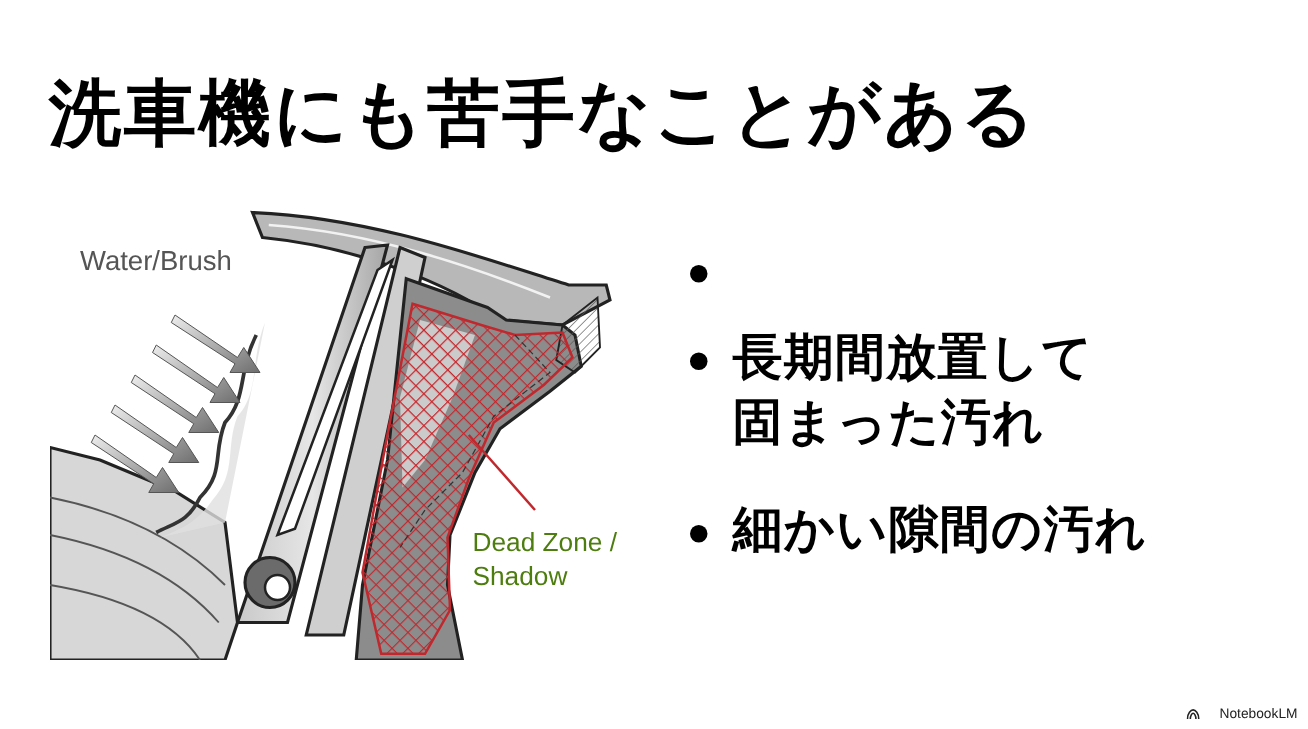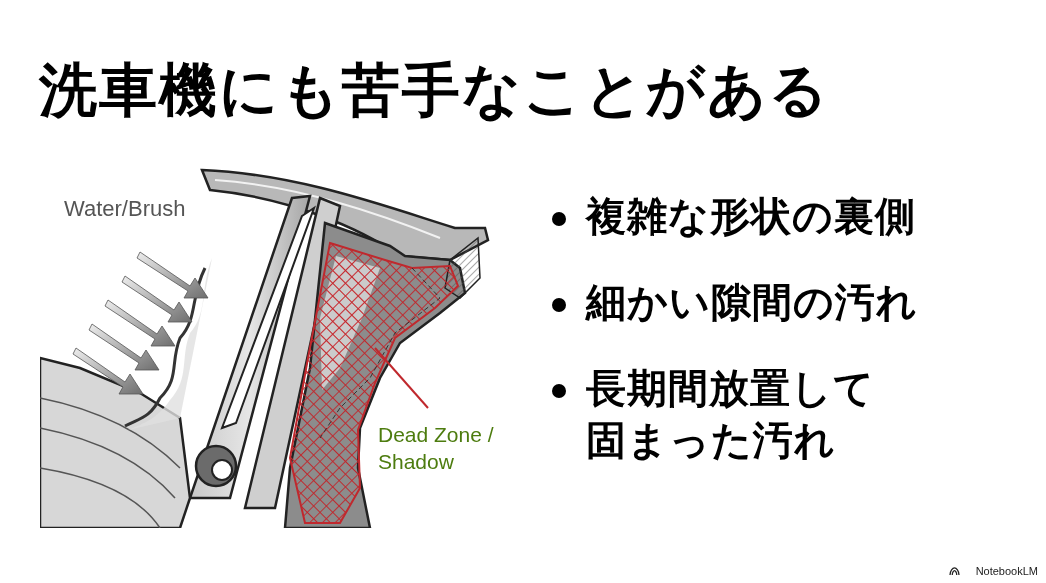--- a/index.html
+++ b/index.html
@@ -108,30 +108,29 @@
   </svg>
 </div>
 
 <div class="lbl-water">Water/Brush</div>
 <div class="lbl-dead" style="white-space:pre-line">Dead Zone /
 Shadow</div>
 
 <div class="bullets">
   <div class="bullet">
     <span class="dot"></span>
-    <span class="text">複雑な形状の裏側</span>
-  </div>
-  <div class="bullet">
-    <span class="dot"></span>
-    <span class="text">細かい隙間の汚れ</span>
   </div>
   <div class="bullet">
     <span class="dot"></span>
     <span class="text">長期間放置して
 固まった汚れ</span>
+  </div>
+  <div class="bullet">
+    <span class="dot"></span>
+    <span class="text">細かい隙間の汚れ</span>
   </div>
 </div>
 
 <div class="watermark">
   <svg viewBox="0 0 12 10" xmlns="http://www.w3.org/2000/svg">
     <path d="M1 9 C1 4 4 1 6 1 C8 1 11 4 11 9" stroke="#222" stroke-width="1.4" fill="none"></path>
     <path d="M3.5 9 C3.5 6 5 4 6 4 C7 4 8.5 6 8.5 9" stroke="#222" stroke-width="1.4" fill="none"></path>
   </svg>
   <span>NotebookLM</span>
 </div>

